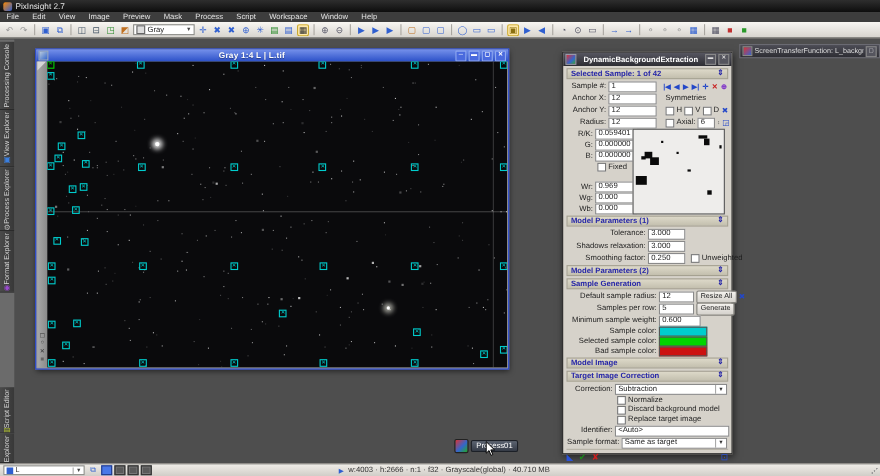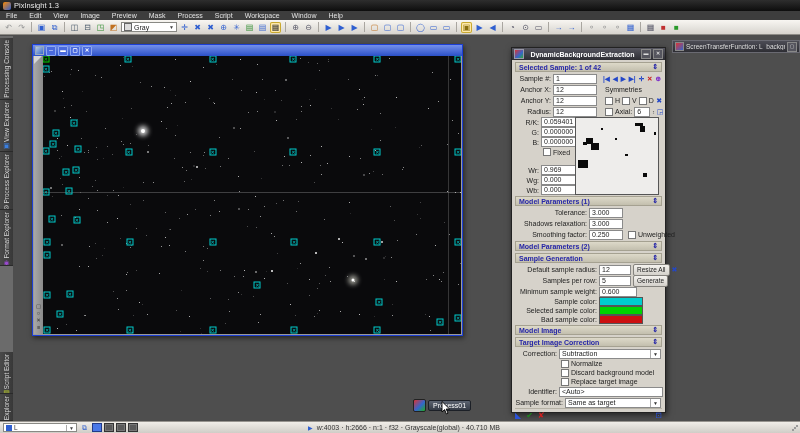--- a/index.html
+++ b/index.html
@@ -119,21 +119,21 @@
   .sb-grip{position:absolute;right:2px;top:3px;width:6px;height:6px;
     background:radial-gradient(circle at 1px 5px,#999 0.7px,transparent 1px),
                radial-gradient(circle at 3px 3px,#999 0.7px,transparent 1px),
                radial-gradient(circle at 5px 1px,#999 0.7px,transparent 1px);}
 </style>
 </head>
 <body>
 
 <div class="app-titlebar">
   <span class="app-icon"></span>
-  <span>PixInsight 1.3</span>
+  <span>PixInsight 2.7</span>
 </div>
 
 <div class="menubar" id="menubar">
     <span class="menu-item">File</span>
     <span class="menu-item">Edit</span>
     <span class="menu-item">View</span>
     <span class="menu-item">Image</span>
     <span class="menu-item">Preview</span>
     <span class="menu-item">Mask</span>
     <span class="menu-item">Process</span>
@@ -226,20 +226,21 @@
       <span class="side-icon" style="color: rgb(176, 192, 48);">▤</span>
     </div>
     <div class="side-tab" style="top: 358px; height: 27px;">
       <span class="side-label">History Explorer</span>
     </div>
   </div>
 
 <div class="image-window">
   <div class="iw-titlebar">
     <span class="iw-icon"></span>
+    <span class="iw-title">Gray 1:4 L | L.tif</span>
     <span class="iw-btn">─</span>
     <span class="iw-btn">▬</span>
     <span class="iw-btn">▢</span>
     <span class="iw-btn">✕</span>
   </div>
   <div class="iw-body">
     <div class="iw-strip">
       <span class="iw-fold"></span>
       <span class="strip-icons" id="stripicons">
           <span>▢</span>

